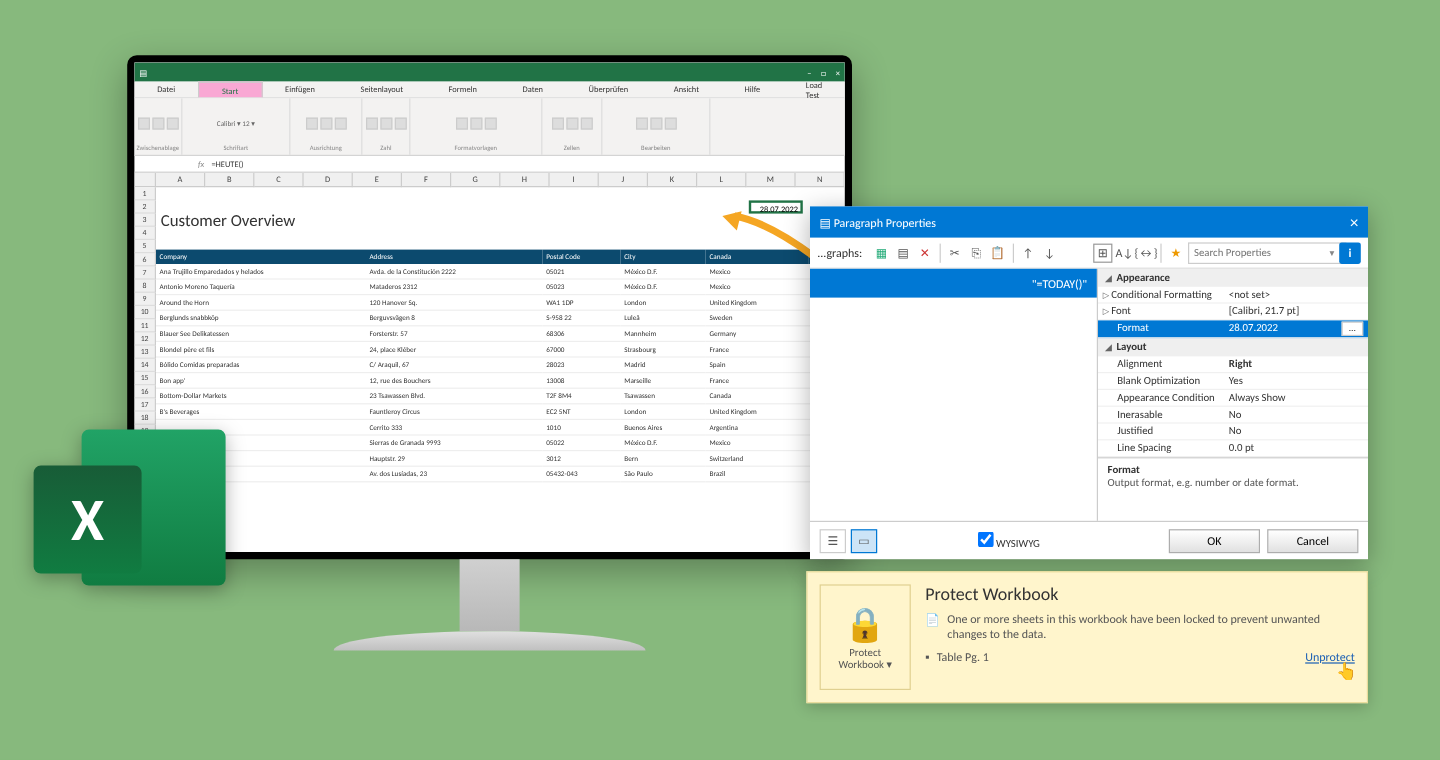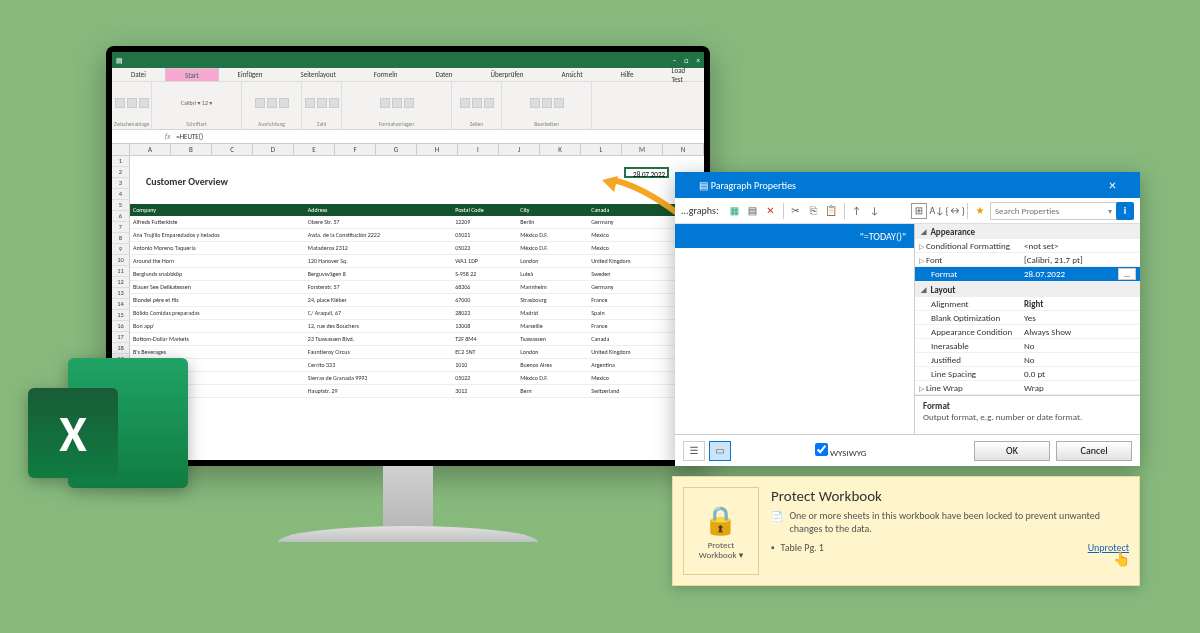--- a/index.html
+++ b/index.html
@@ -24,35 +24,35 @@
 .fx-label{padding:0 3px;color:#888;font-style:italic}
 .formula-input{flex:1;padding:0 3px;color:#333}
 .grid-wrap{overflow:auto;height:320px}
 .col-headers{display:flex;background:#f0f0f0;height:12px;font-size:7px;color:#444}
 .col-headers .rowcorner{width:18px;border-right:1px solid #ccc;border-bottom:1px solid #ccc}
 .col-headers .ch{flex:1;text-align:center;border-right:1px solid #ccc;border-bottom:1px solid #ccc;line-height:12px}
 .grid-body{display:flex}
 .row-headers{width:18px;background:#f0f0f0;font-size:6.5px;color:#444}
 .row-headers .rh{height:11px;text-align:center;line-height:11px;border-bottom:1px solid #ddd;border-right:1px solid #ccc}
 .cells{flex:1}
-.sheet-title{font-size:10px;font-weight:700;padding:8px 16px;color:#333}
+.sheet-title{font-size:14px;font-weight:400;padding:8px 4px;color:#333}
 .selected-cell{position:absolute;border:2px solid #217346;width:45px;height:11px}
 .date-val{font-size:7px;text-align:right;padding-right:2px;line-height:11px}
 table.datagrid{width:100%;font-size:6px;border-collapse:collapse}
-table.datagrid th{background:#14532d;color:#fff;text-align:left;padding:2px 3px;font-weight:400}
+table.datagrid th{background:#0c4a6e;color:#fff;text-align:left;padding:2px 3px;font-weight:400}
 table.datagrid td{padding:1.5px 3px;border-bottom:1px solid #eee;color:#333}
 .flag{width:10px;height:7px;display:inline-block;background:#ddd}
 .excel-icon{position:absolute;left:28px;top:358px;width:160px;height:160px;filter:drop-shadow(0 4px 8px rgba(0,0,0,.3))}
 .excel-icon .back{position:absolute;left:40px;top:0;width:120px;height:130px;background:linear-gradient(#21a366,#107c41);border-radius:6px}
 .excel-icon .front{position:absolute;left:0;top:30px;width:90px;height:90px;background:linear-gradient(#185c37,#107c41);border-radius:6px;display:flex;align-items:center;justify-content:center;color:#fff;font-size:50px;font-weight:700}
 .arrow{position:absolute;left:600px;top:175px;width:85px;height:45px}
 .arrow svg{width:100%;height:100%}
 
 .dialog{position:absolute;left:675px;top:172px;width:465px;height:294px;background:#fff;box-shadow:0 5px 20px rgba(0,0,0,.3);font-size:10px}
-.dialog-title{height:26px;background:#0078d4;color:#fff;display:flex;align-items:center;padding:0 24px;justify-content:space-between}
+.dialog-title{height:26px;background:#0078d4;color:#fff;display:flex;align-items:center;padding:0 8px;justify-content:space-between}
 .dialog-close{color:#fff;font-size:14px}
 .dialog-toolbar{height:26px;display:flex;align-items:center;padding:0 6px;border-bottom:1px solid #ddd;gap:2px}
 .dialog-toolbar .tb-label{margin-right:6px;color:#333}
 .tb-icon{width:16px;height:16px;display:flex;align-items:center;justify-content:center;color:#555;border:1px solid transparent}
 .tb-sep{width:1px;height:16px;background:#ccc;margin:0 2px}
 .search-box{border:1px solid #ccc;height:18px;width:132px;padding:0 4px;font-size:9px;color:#888}
 .info-icon{width:18px;height:18px;background:#0078d4;color:#fff;border-radius:2px;display:flex;align-items:center;justify-content:center;font-size:10px;font-weight:700;margin-left:2px}
 .dialog-body{display:flex;height:210px}
 .paragraph-list{width:240px;border-right:1px solid #ccc}
 .para-item{height:24px;background:#0078d4;color:#fff;display:flex;align-items:center;justify-content:flex-end;padding:0 8px;font-size:10px}
@@ -245,28 +245,20 @@
                     <th>Company</th>
                     <th>Address</th>
                     <th>Postal Code</th>
                     <th>City</th>
                     <th>Canada</th>
                     <th></th>
                   </tr>
                 </thead>
               <tbody id="tbody">
                   <tr>
-                    <td>Alfreds Futterkiste</td>
-                    <td>Obere Str. 57</td>
-                    <td>12209</td>
-                    <td>Berlin</td>
-                    <td>Germany</td>
-                    <td><span class="flag" style="background: linear-gradient(rgb(0, 0, 0) 33%, rgb(221, 0, 0) 33%, rgb(221, 0, 0) 66%, rgb(255, 204, 0) 66%);"></span></td>
-                  </tr>
-                  <tr>
                     <td>Ana Trujillo Emparedados y helados</td>
                     <td>Avda. de la Constitución 2222</td>
                     <td>05021</td>
                     <td>México D.F.</td>
                     <td>Mexico</td>
                     <td><span class="flag" style="background: linear-gradient(90deg, rgb(0, 104, 71) 33%, rgb(255, 255, 255) 33%, rgb(255, 255, 255) 66%, rgb(206, 17, 38) 66%);"></span></td>
                   </tr>
                   <tr>
                     <td>Antonio Moreno Taquería</td>
                     <td>Mataderos 2312</td>
@@ -355,20 +347,28 @@
                     <td>Mexico</td>
                     <td><span class="flag" style="background: linear-gradient(90deg, rgb(0, 104, 71) 33%, rgb(255, 255, 255) 33%, rgb(255, 255, 255) 66%, rgb(206, 17, 38) 66%);"></span></td>
                   </tr>
                   <tr>
                     <td></td>
                     <td>Hauptstr. 29</td>
                     <td>3012</td>
                     <td>Bern</td>
                     <td>Switzerland</td>
                     <td><span class="flag" style="background: linear-gradient(rgb(213, 43, 30), rgb(213, 43, 30));"></span></td>
+                  </tr>
+                  <tr>
+                    <td></td>
+                    <td>Av. dos Lusíadas, 23</td>
+                    <td>05432-043</td>
+                    <td>São Paulo</td>
+                    <td>Brazil</td>
+                    <td><span class="flag" style="background: linear-gradient(rgb(0, 155, 58), rgb(0, 155, 58));"></span></td>
                   </tr>
                 </tbody>
             </table>
           </div>
         </div>
       </div>
 
     </div>
   </div>
   <div class="stand-neck"></div>
@@ -453,24 +453,20 @@
             <div class="prop-val">No</div>
           </div>
           <div class="prop-row">
             <div class="prop-key">Justified</div>
             <div class="prop-val">No</div>
           </div>
           <div class="prop-row">
             <div class="prop-key">Line Spacing</div>
             <div class="prop-val">0.0 pt</div>
           </div>
-          <div class="prop-row">
-            <div class="prop-key t">Line Wrap</div>
-            <div class="prop-val">Wrap</div>
-          </div>
         </div>
       <div class="prop-desc">
         <b>Format</b>
         <span>Output format, e.g. number or date format.</span>
       </div>
     </div>
   </div>
   <div class="dialog-footer">
     <div class="footer-left">
       <span class="footer-btn">☰</span>

